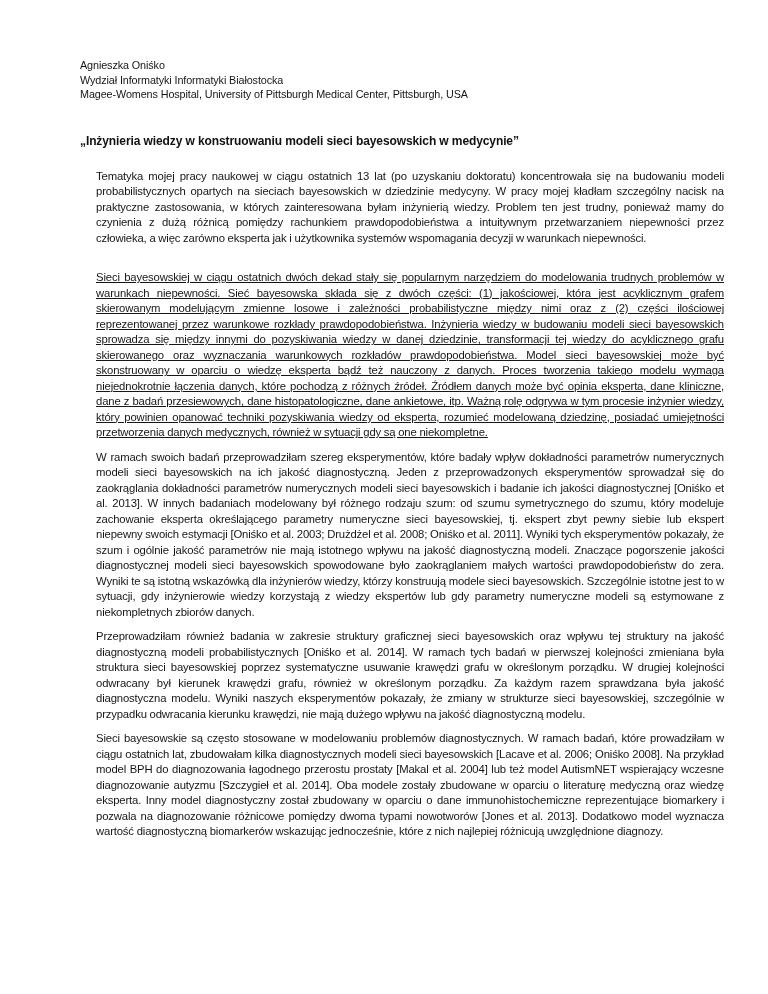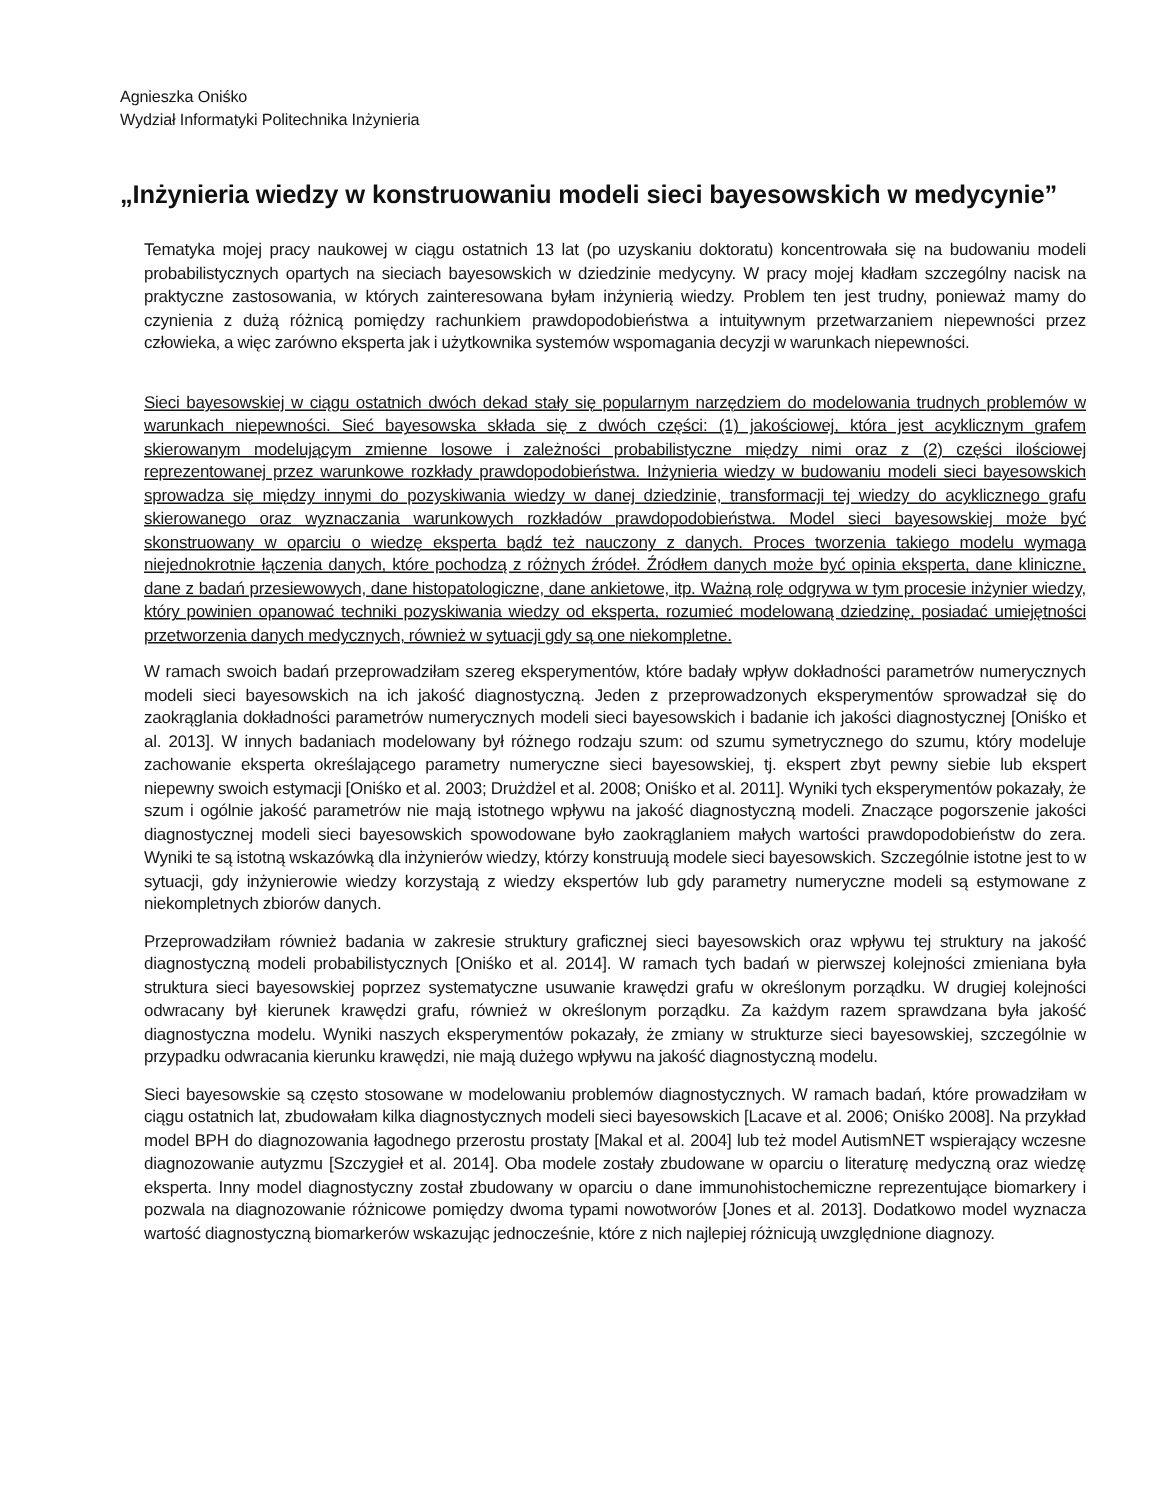--- a/index.html
+++ b/index.html
@@ -22,21 +22,21 @@
   .author-block {
     margin-bottom: 0;
   }
   .header-line {
     font-size: 10.8px;
     line-height: 14.6px;
     letter-spacing: -0.1px;
   }
   .doc-title {
     margin: 32px 0 20px 0;
-    font-size: 17px;
+    font-size: 12px;
     font-weight: bold;
     line-height: 1.25;
     letter-spacing: -0.1px;
     color: #111111;
   }
   .para {
     margin: 0 0 9px 16px;
     font-size: 11.3px;
     line-height: 15.5px;
     text-align: justify;
@@ -49,21 +49,22 @@
     text-decoration: underline;
   }
 </style>
 </head>
 <body>
 
 <div class="page">
 
   <div class="author-block">
     <div class="header-line">Agnieszka Oniśko</div>
-    <div class="header-line">Wydział Informatyki Politechnika Inżynieria</div>
+    <div class="header-line">Wydział Informatyki Informatyki Białostocka</div>
+    <div class="header-line">Magee-Womens Hospital, University of Pittsburgh Medical Center, Pittsburgh, USA</div>
   </div>
 
   <h1 class="doc-title">„Inżynieria wiedzy w konstruowaniu modeli sieci bayesowskich w medycynie”</h1>
 
   <p class="para">Tematyka mojej pracy naukowej w ciągu ostatnich 13 lat (po uzyskaniu doktoratu) koncentrowała się na budowaniu modeli probabilistycznych opartych na sieciach bayesowskich w dziedzinie medycyny.  W pracy mojej kładłam szczególny nacisk na praktyczne zastosowania, w których zainteresowana byłam inżynierią wiedzy. Problem ten jest trudny, ponieważ mamy do czynienia z dużą różnicą pomiędzy rachunkiem prawdopodobieństwa a intuitywnym przetwarzaniem niepewności przez człowieka, a więc zarówno eksperta jak i użytkownika systemów wspomagania decyzji w warunkach niepewności.</p>
 
   <p class="para extra-gap">Sieci bayesowskiej w ciągu ostatnich dwóch dekad stały się popularnym narzędziem do modelowania trudnych problemów w warunkach niepewności.  Sieć bayesowska składa się z dwóch części: (1) jakościowej, która jest acyklicznym grafem skierowanym modelującym zmienne losowe i zależności probabilistyczne między nimi oraz z (2) części ilościowej reprezentowanej przez warunkowe rozkłady prawdopodobieństwa.  Inżynieria wiedzy w budowaniu modeli sieci bayesowskich sprowadza się między innymi do pozyskiwania wiedzy w danej dziedzinie, transformacji tej wiedzy do acyklicznego grafu skierowanego oraz wyznaczania warunkowych rozkładów prawdopodobieństwa.  Model sieci bayesowskiej może być skonstruowany w oparciu o wiedzę eksperta bądź też nauczony z danych.  Proces tworzenia takiego modelu wymaga niejednokrotnie łączenia danych, które pochodzą z różnych źródeł.  Źródłem danych może być opinia eksperta, dane kliniczne, dane z badań przesiewowych, dane histopatologiczne, dane ankietowe, itp.  Ważną rolę odgrywa w tym procesie inżynier wiedzy, który powinien opanować techniki pozyskiwania wiedzy od eksperta, rozumieć modelowaną dziedzinę, posiadać umiejętności przetworzenia danych medycznych, również w sytuacji gdy są one niekompletne.</p>
 
   <p class="para">W ramach swoich badań przeprowadziłam szereg eksperymentów, które badały wpływ dokładności parametrów numerycznych modeli sieci bayesowskich na ich jakość diagnostyczną.  Jeden z przeprowadzonych eksperymentów sprowadzał się do zaokrąglania dokładności parametrów numerycznych modeli sieci bayesowskich i badanie ich jakości diagnostycznej  [Oniśko et al. 2013].  W innych badaniach modelowany był różnego rodzaju szum: od szumu symetrycznego do szumu, który modeluje zachowanie eksperta określającego parametry numeryczne sieci bayesowskiej, tj. ekspert zbyt pewny siebie lub ekspert niepewny swoich estymacji [Oniśko et al. 2003; Drużdżel et al. 2008; Oniśko et al. 2011].  Wyniki tych eksperymentów pokazały, że szum i ogólnie jakość parametrów nie mają istotnego wpływu na jakość diagnostyczną modeli.  Znaczące pogorszenie jakości diagnostycznej modeli sieci bayesowskich spowodowane było zaokrąglaniem małych wartości prawdopodobieństw do zera.  Wyniki te są istotną wskazówką dla inżynierów wiedzy, którzy konstruują modele sieci bayesowskich.  Szczególnie istotne jest to w sytuacji, gdy inżynierowie wiedzy korzystają z wiedzy ekspertów lub gdy parametry numeryczne modeli są estymowane z niekompletnych zbiorów danych.</p>
 

